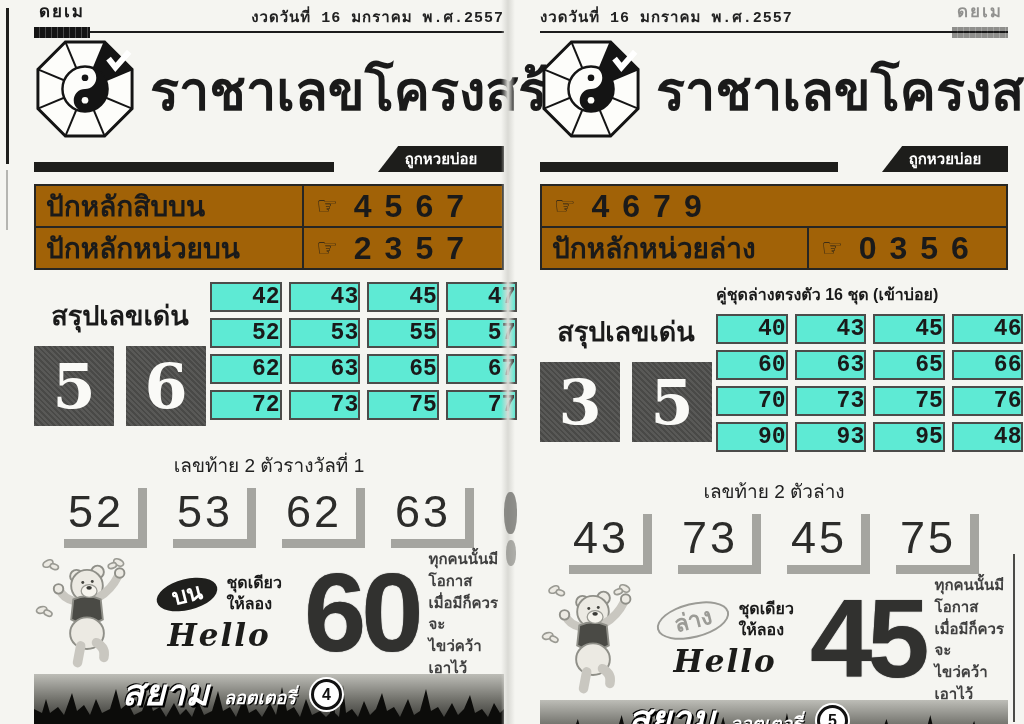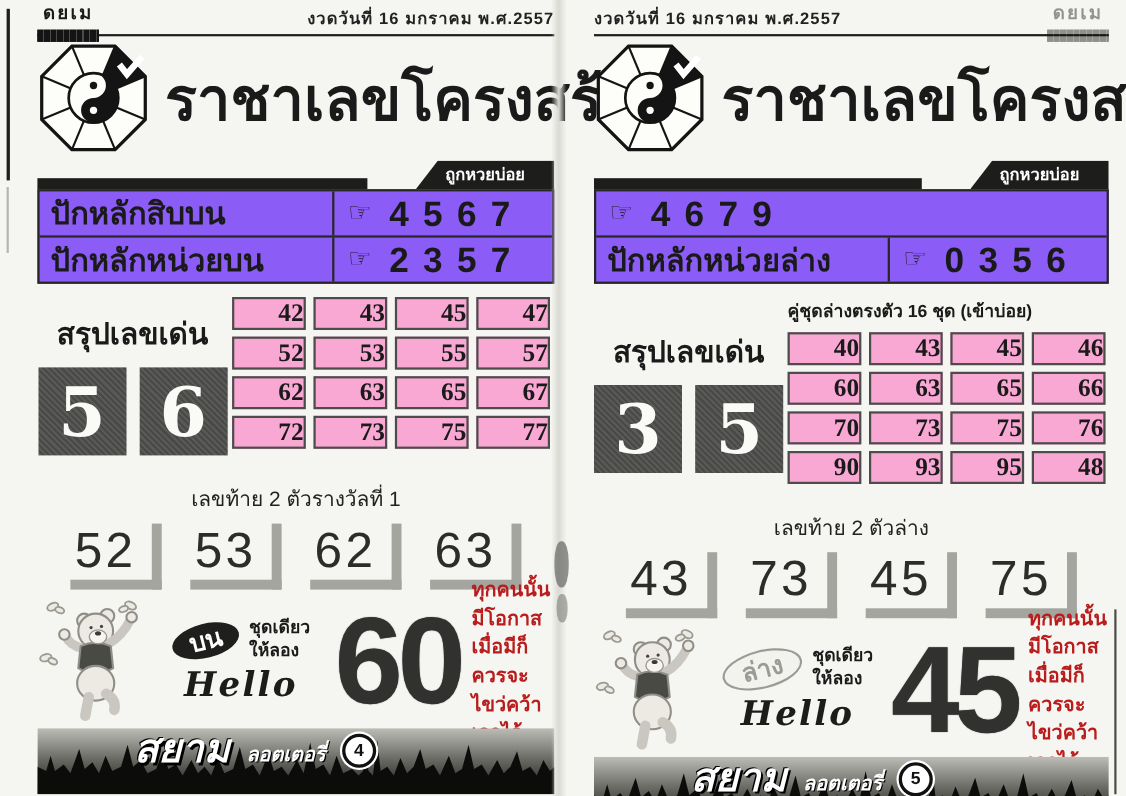--- a/index.html
+++ b/index.html
@@ -12,38 +12,38 @@
   .page{box-sizing:border-box;position:relative;}
   .page.left{width:512px;padding:6px 8px 0 34px;}
   .page.right{width:512px;padding:6px 16px 0 28px;}
 
   
   .masthead{display:flex;align-items:center;border-bottom:2.5px solid #1c1c1c;padding-bottom:3px;height:22px;}
   .brandwrap{display:flex;align-items:center;gap:3px;flex-direction:column;}
   .brand{font-weight:bold;font-size:17px;letter-spacing:2px;}
   .brand-badge{width:56px;height:11px;background:#141414;
     background-image:repeating-linear-gradient(90deg,#141414 0 5px,#4a4a4a 5px 6px);}
-  .masthead .date{margin-left:auto;font-weight:bold;font-size:15px;letter-spacing:1px;color:#222;}
+  .masthead .date{margin-left:auto;font-weight:bold;font-size:15px;letter-spacing:1px;color:#222;font-family:Liberation Mono, monospace;}
   .masthead.rev .date{margin-left:0;}
   .masthead.rev .brandwrap{margin-left:auto;opacity:.45;}
 
   
   .title-row{display:flex;align-items:center;gap:14px;margin-top:5px;height:106px;}
   .bagua{flex:0 0 auto;}
   .doc-title{font-size:54px;font-weight:bold;line-height:1.05;white-space:nowrap;}
 
   
   .ribbon{display:flex;align-items:flex-end;height:26px;margin-top:2px;gap:44px;}
   .ribbon-bar{flex:1;height:10px;background:#1d1d1b;}
   .ribbon-tab{width:126px;height:26px;background:#1d1d1b;color:#fff;font-weight:bold;font-size:15px;
     display:flex;align-items:center;justify-content:center;
     clip-path:polygon(16% 0,100% 0,100% 100%,0 100%);}
 
   
-  .pin-table{margin-top:0;border:2.5px solid #262624;background:#8b5cf6;}
+  .pin-table{margin-top:12px;border:2.5px solid #262624;background:#a16207;}
   .pin-row{display:flex;align-items:stretch;height:40px;border-bottom:2px solid #262624;}
   .pin-row:last-child{border-bottom:none;}
   .pin-label{width:55%;border-right:2px solid #262624;display:flex;align-items:center;
     padding-left:10px;font-size:28px;font-weight:bold;}
   .pin-value{flex:1;display:flex;align-items:center;gap:16px;padding-left:12px;}
   .finger{font-size:24px;line-height:1;}
   .pin-digits{font-family:Liberation Sans, sans-serif;font-weight:bold;
     font-size:32px;letter-spacing:13px;line-height:1;}
 
   
@@ -53,22 +53,22 @@
   .summary.high{padding-top:12px;}
   .summary-heading{font-size:27px;font-weight:bold;}
   .squares{display:flex;justify-content:center;gap:12px;margin-top:9px;}
   .square{width:80px;height:80px;background:#4f4f4d;color:#fafaf7;
     background-image:repeating-linear-gradient(45deg,rgba(255,255,255,.06) 0 2px,rgba(0,0,0,.08) 2px 4px);
     font-family:"DejaVu Serif","Liberation Serif",serif;font-weight:bold;font-size:62px;
     display:flex;align-items:center;justify-content:center;}
   .pairs{flex:1;padding-left:4px;}
   .pair-heading{font-size:16px;font-weight:bold;margin:0 0 7px 0;white-space:nowrap;}
   .pair-grid{display:grid;grid-template-columns:repeat(4,1fr);gap:6px 7px;padding-right:4px;}
-  .pair-cell{border:2px solid #4c4c4a;background:#f9a8d4;text-align:center;
-    font-family:Liberation Serif, serif;font-weight:bold;
+  .pair-cell{border:2px solid #4c4c4a;background:#5eead4;text-align:center;
+    font-family:Liberation Mono, monospace;font-weight:bold;
     font-size:23px;line-height:26px;padding-left:40px;}
 
   
   .tail{margin-top:24px;text-align:center;}
   .tail-heading{font-size:19px;color:#222;}
   .tail-row{display:flex;justify-content:center;gap:26px;margin-top:8px;}
   .tail-num{font-size:45px;color:#2c2c2a;letter-spacing:3px;line-height:1.05;
     padding:0 14px 4px 4px;border-right:9px solid #a5a5a0;border-bottom:9px solid #a5a5a0;}
 
   
@@ -77,21 +77,21 @@
   .badge-row{display:flex;align-items:center;gap:8px;}
   .badge{transform:rotate(-14deg);border-radius:50%;padding:4px 16px;font-weight:bold;font-size:23px;line-height:1;}
   .badge.solid{background:#1f1f1d;color:#fff;}
   .badge.outline{background:#f2f2ee;color:#9b9b96;border:2.5px solid #9b9b96;}
   .try{font-size:16px;font-weight:bold;line-height:1.3;text-align:left;}
   .hello{font-family:"DejaVu Serif","Liberation Serif",serif;font-style:italic;font-weight:bold;
     font-size:31px;letter-spacing:2px;margin-top:2px;color:#1c1c1a;}
   .big-num{font-size:112px;font-weight:bold;letter-spacing:-5px;line-height:.95;color:#31312f;
     flex:0 0 auto;padding:0 6px;
     text-shadow:0 0 1px #555;}
-  .note{font-size:18px;font-weight:bold;line-height:1.45;width:128px;color:#b91c1c;}
+  .note{font-size:15px;font-weight:bold;line-height:1.45;width:128px;color:#404040;}
 
   
   .banner{position:relative;height:60px;margin-top:2px;}
   .banner svg{position:absolute;inset:0;width:100%;height:100%;display:block;}
   .banner-text{position:absolute;left:88px;top:1px;display:flex;align-items:flex-start;gap:15px;color:#fff;}
   .banner-brand{font-size:36px;font-weight:bold;font-style:italic;line-height:1;
     text-shadow:2px 2px 0 #000,-1px -1px 0 #000;}
   .banner-word{font-size:18px;font-weight:bold;font-style:italic;margin-top:8px;
     text-shadow:1px 1px 0 #000;}
   .banner-issue{width:25px;height:25px;border-radius:50%;background:#fff;color:#111;

